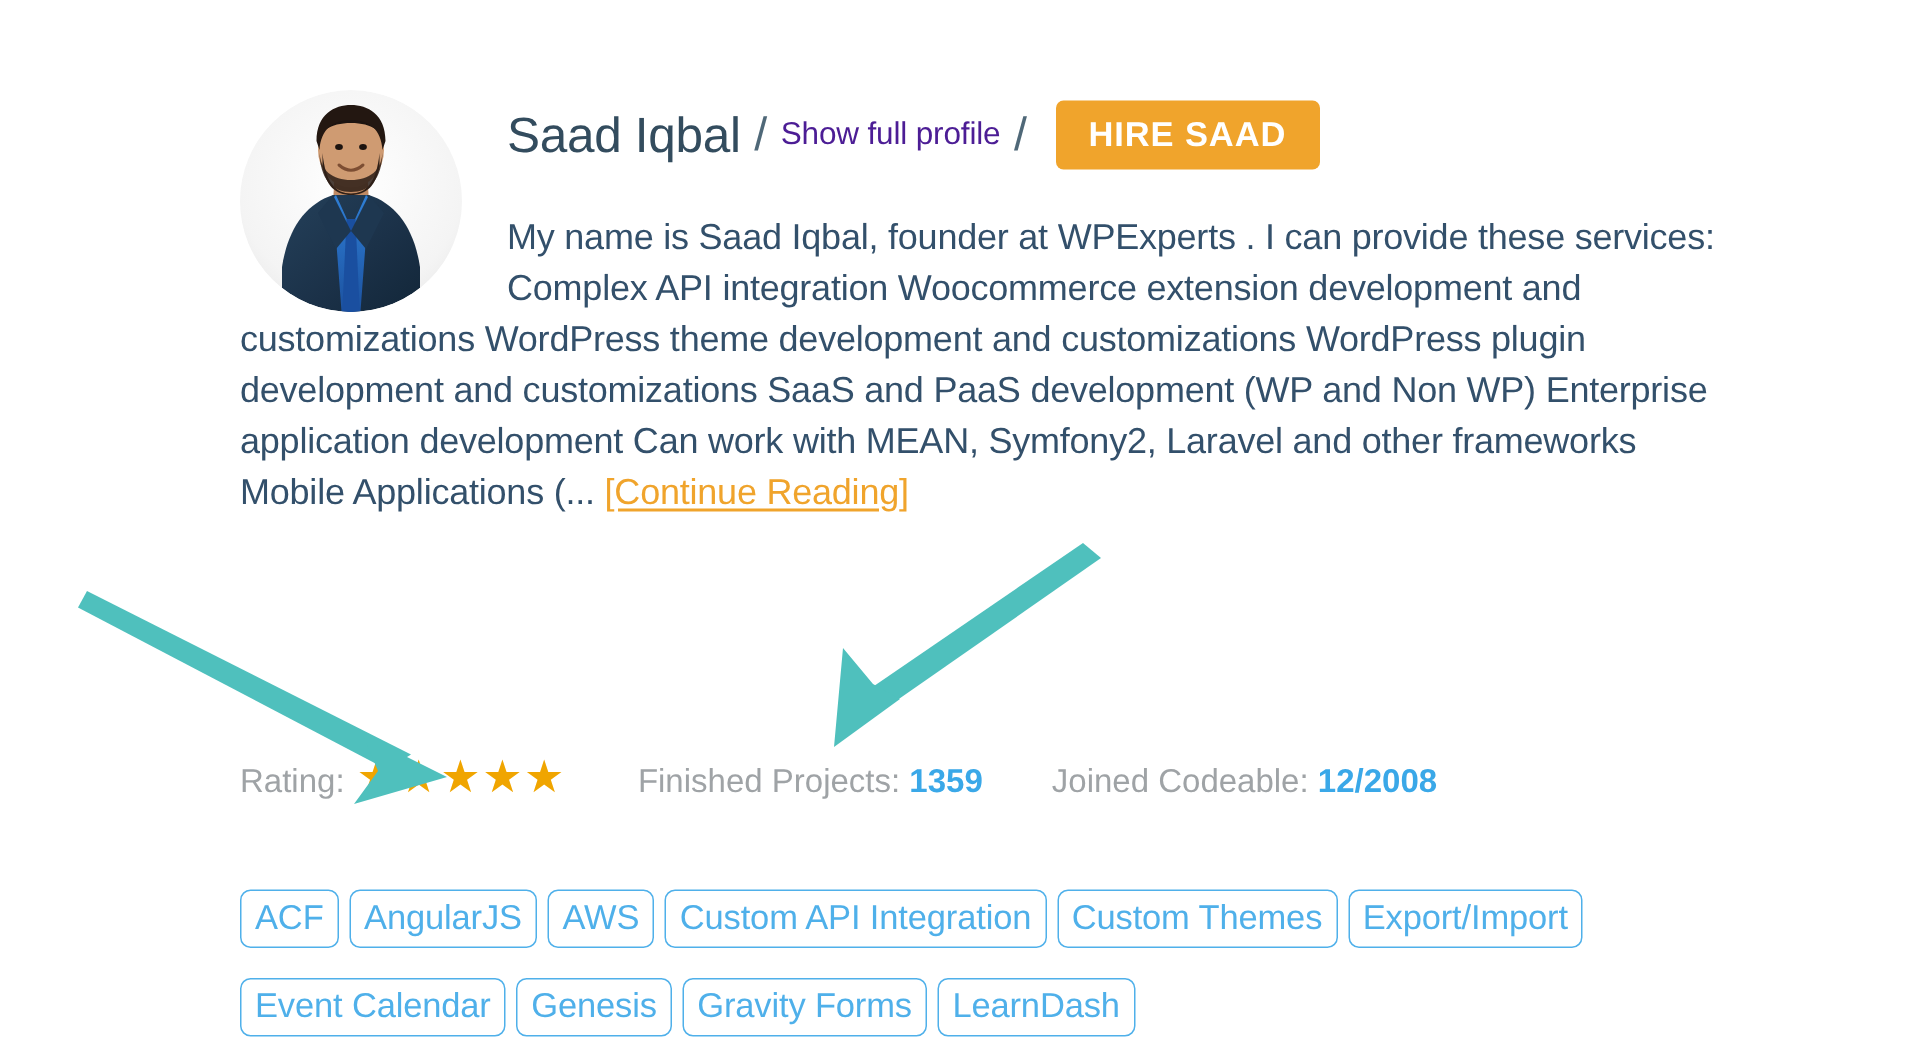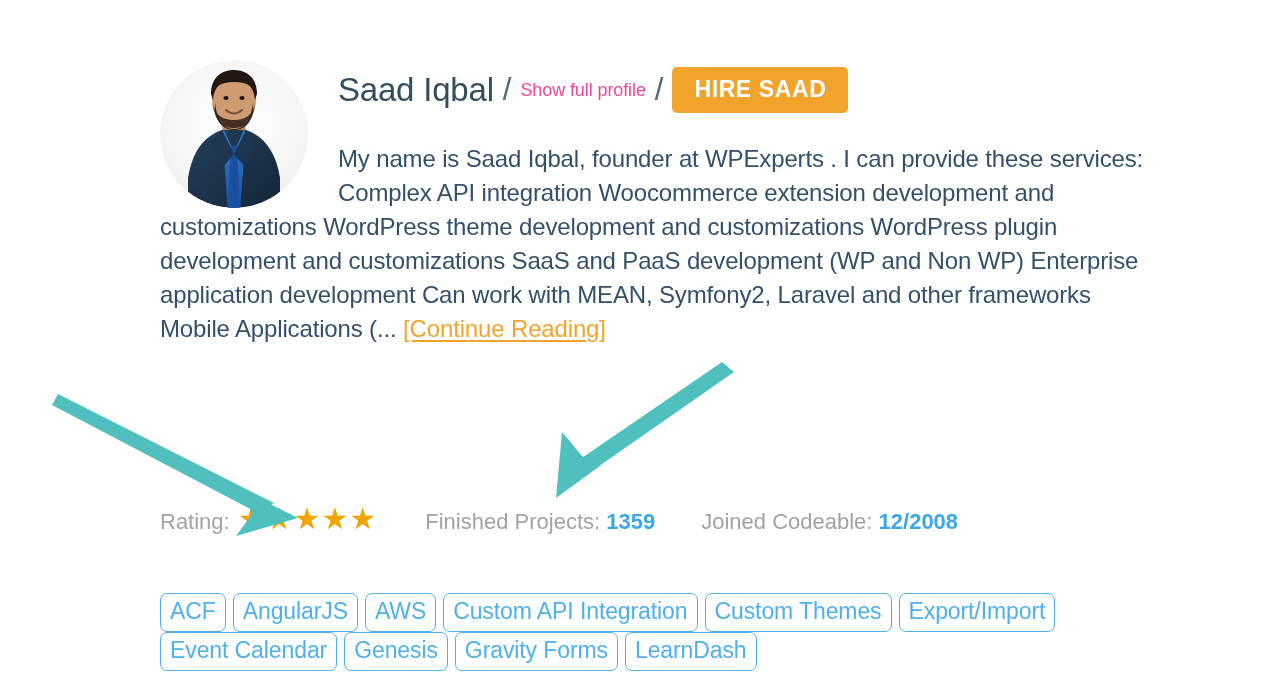--- a/index.html
+++ b/index.html
@@ -57,39 +57,39 @@
     font-weight: 400;
     letter-spacing: -0.2px;
   }
   .slash {
     font-size: 31px;
     color: #4f6878;
     margin: 0 9px;
     font-weight: 300;
   }
   .profile-link {
-    font-size: 18px;
-    color: #ec4899;
+    font-size: 21px;
+    color: #4c1d95;
     text-decoration: none;
     font-weight: 400;
     letter-spacing: -0.1px;
   }
   .hire-btn {
     display: inline-block;
     background: #f0a42c;
     color: #ffffff;
     font-size: 23px;
     font-weight: 700;
     letter-spacing: 0.6px;
     padding: 11px 22px 12px 22px;
     border: none;
     border-radius: 5px;
     line-height: 1;
     cursor: pointer;
-    margin-left: 0;
+    margin-left: 10px;
     text-align: center;
   }
 
   
   .bio {
     margin: 0;
     padding-top: 22px;
     font-size: 24px;
     line-height: 34px;
     color: #33506b;
@@ -131,21 +131,21 @@
   }
 
   
   .tags {
     position: absolute;
     left: 160px;
     top: 593px;
     width: 980px;
     display: flex;
     flex-wrap: wrap;
-    gap: 0 7px;
+    gap: 20px 7px;
   }
   .tag {
     display: inline-block;
     border: 1.6px solid #4fb0ea;
     color: #4fb0ea;
     border-radius: 7px;
     font-size: 23px;
     line-height: 1;
     padding: 6px 9px 8px 9px;
     background: #ffffff;

